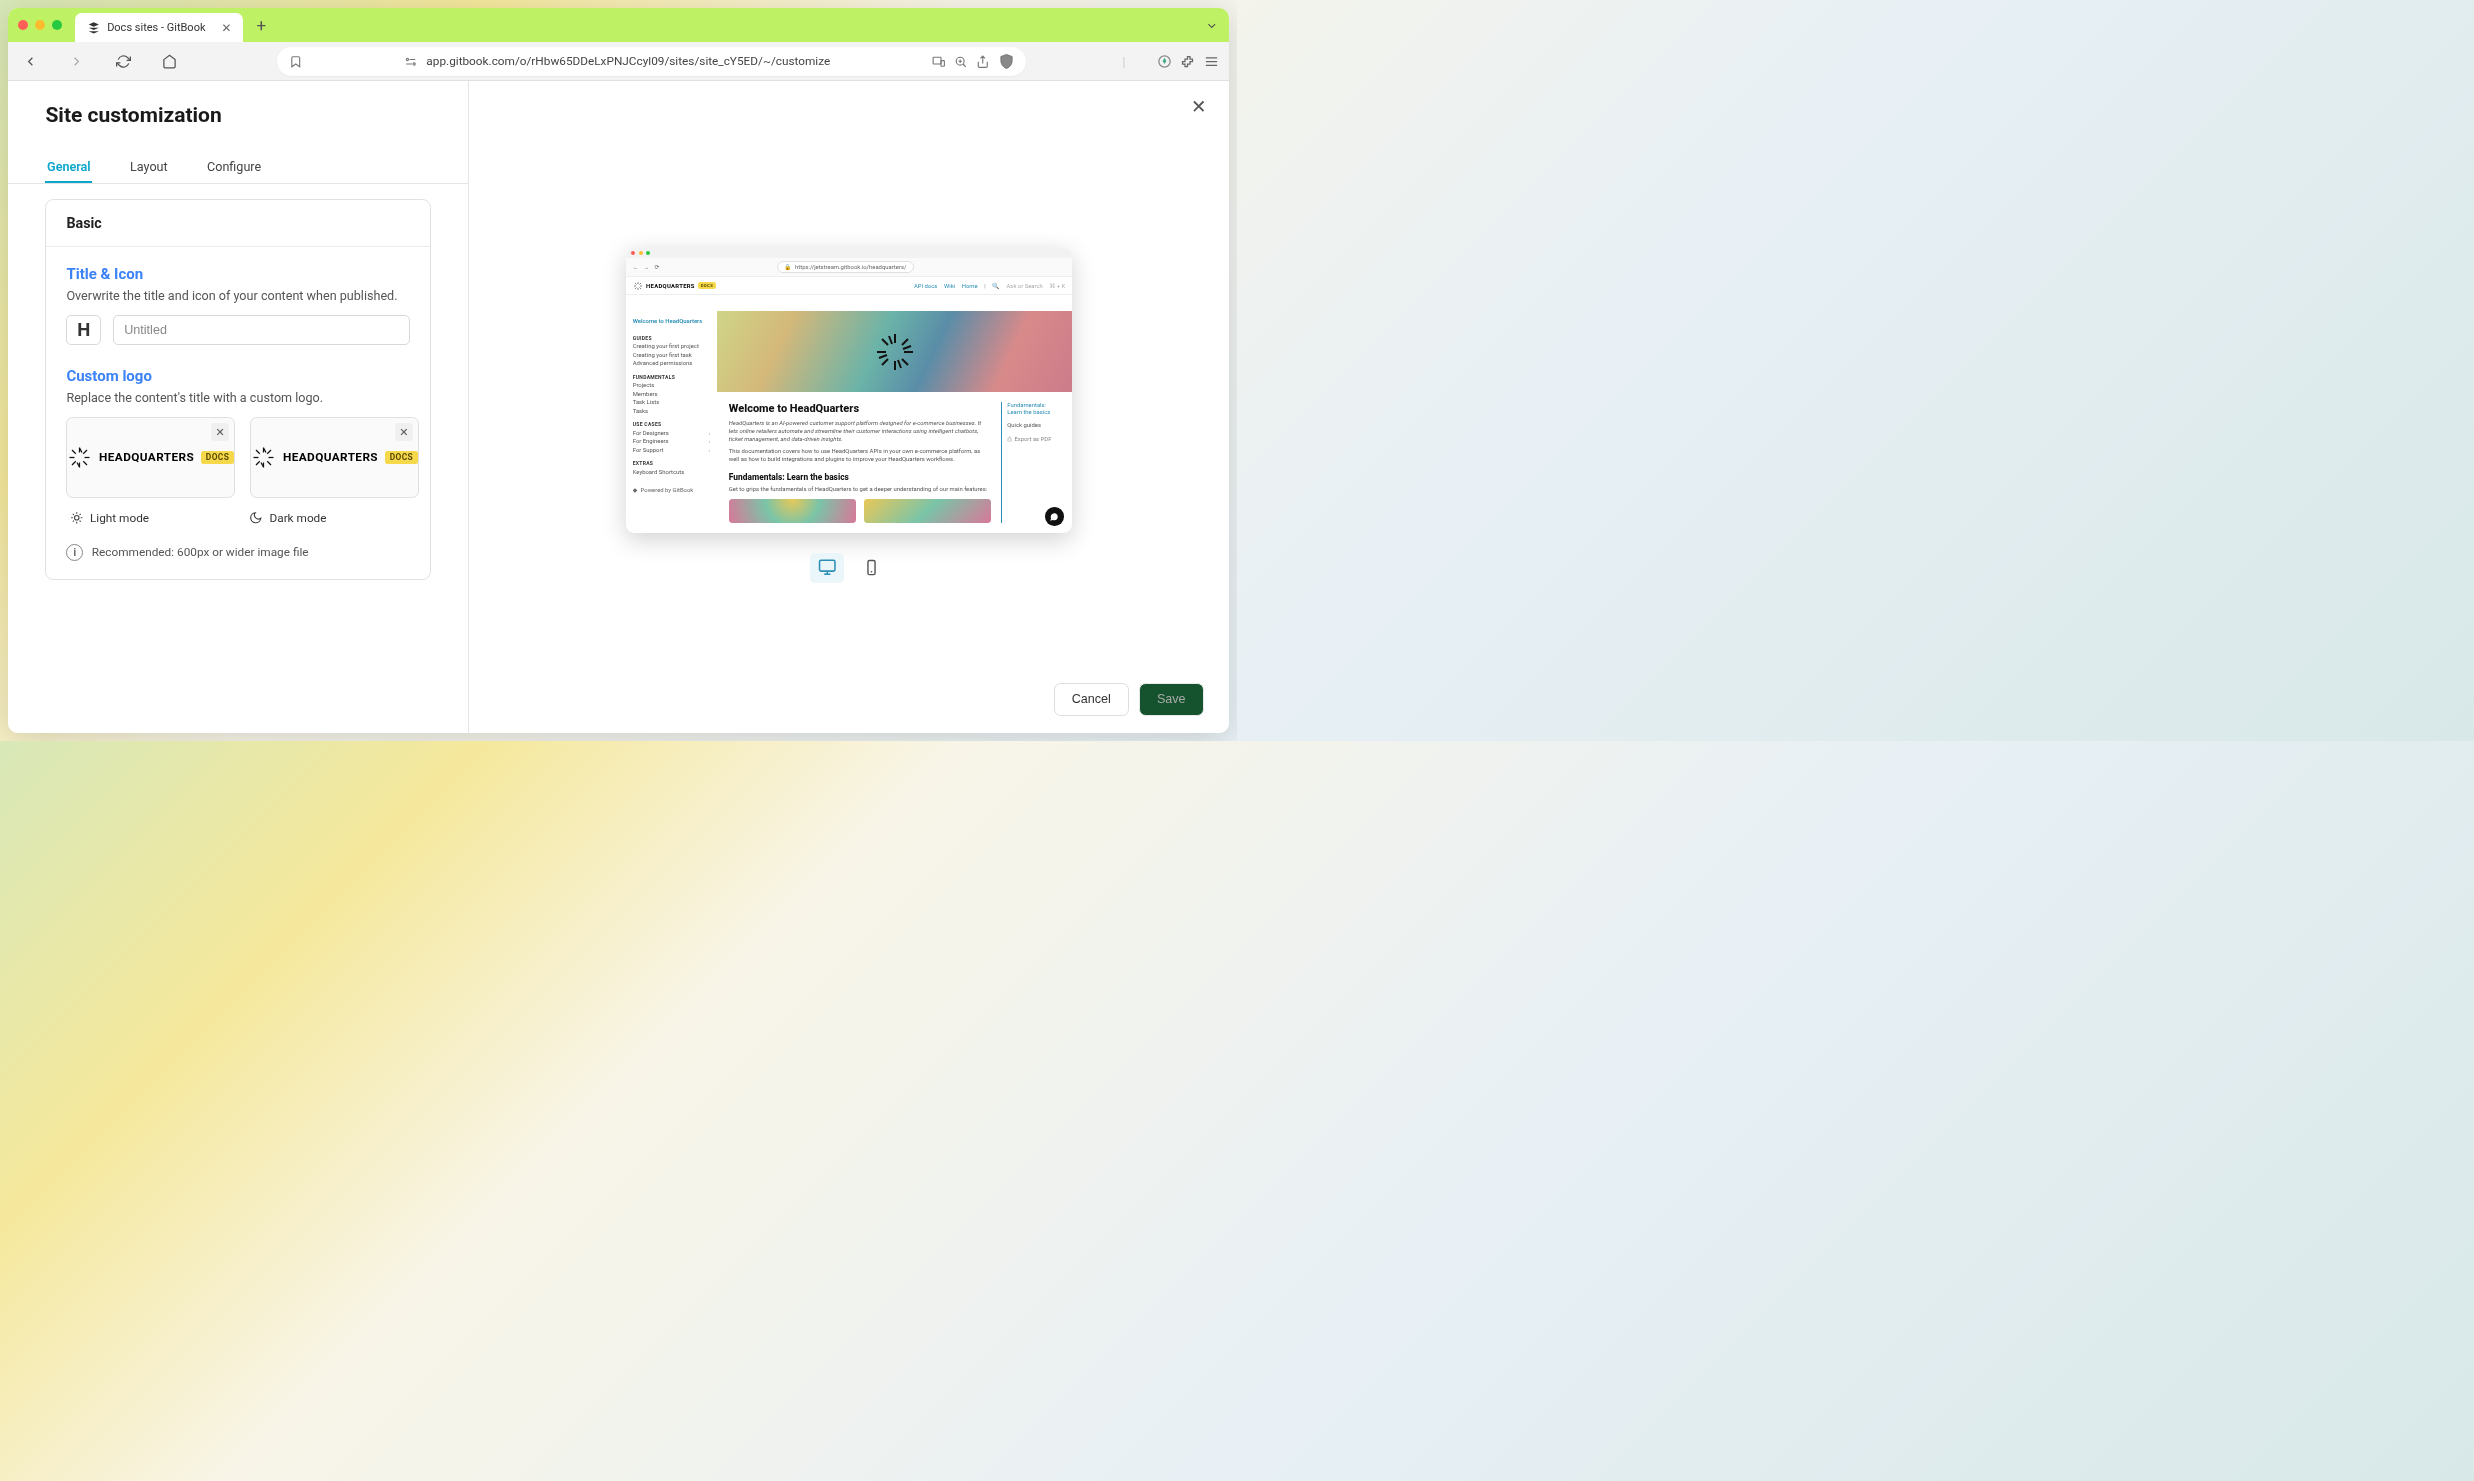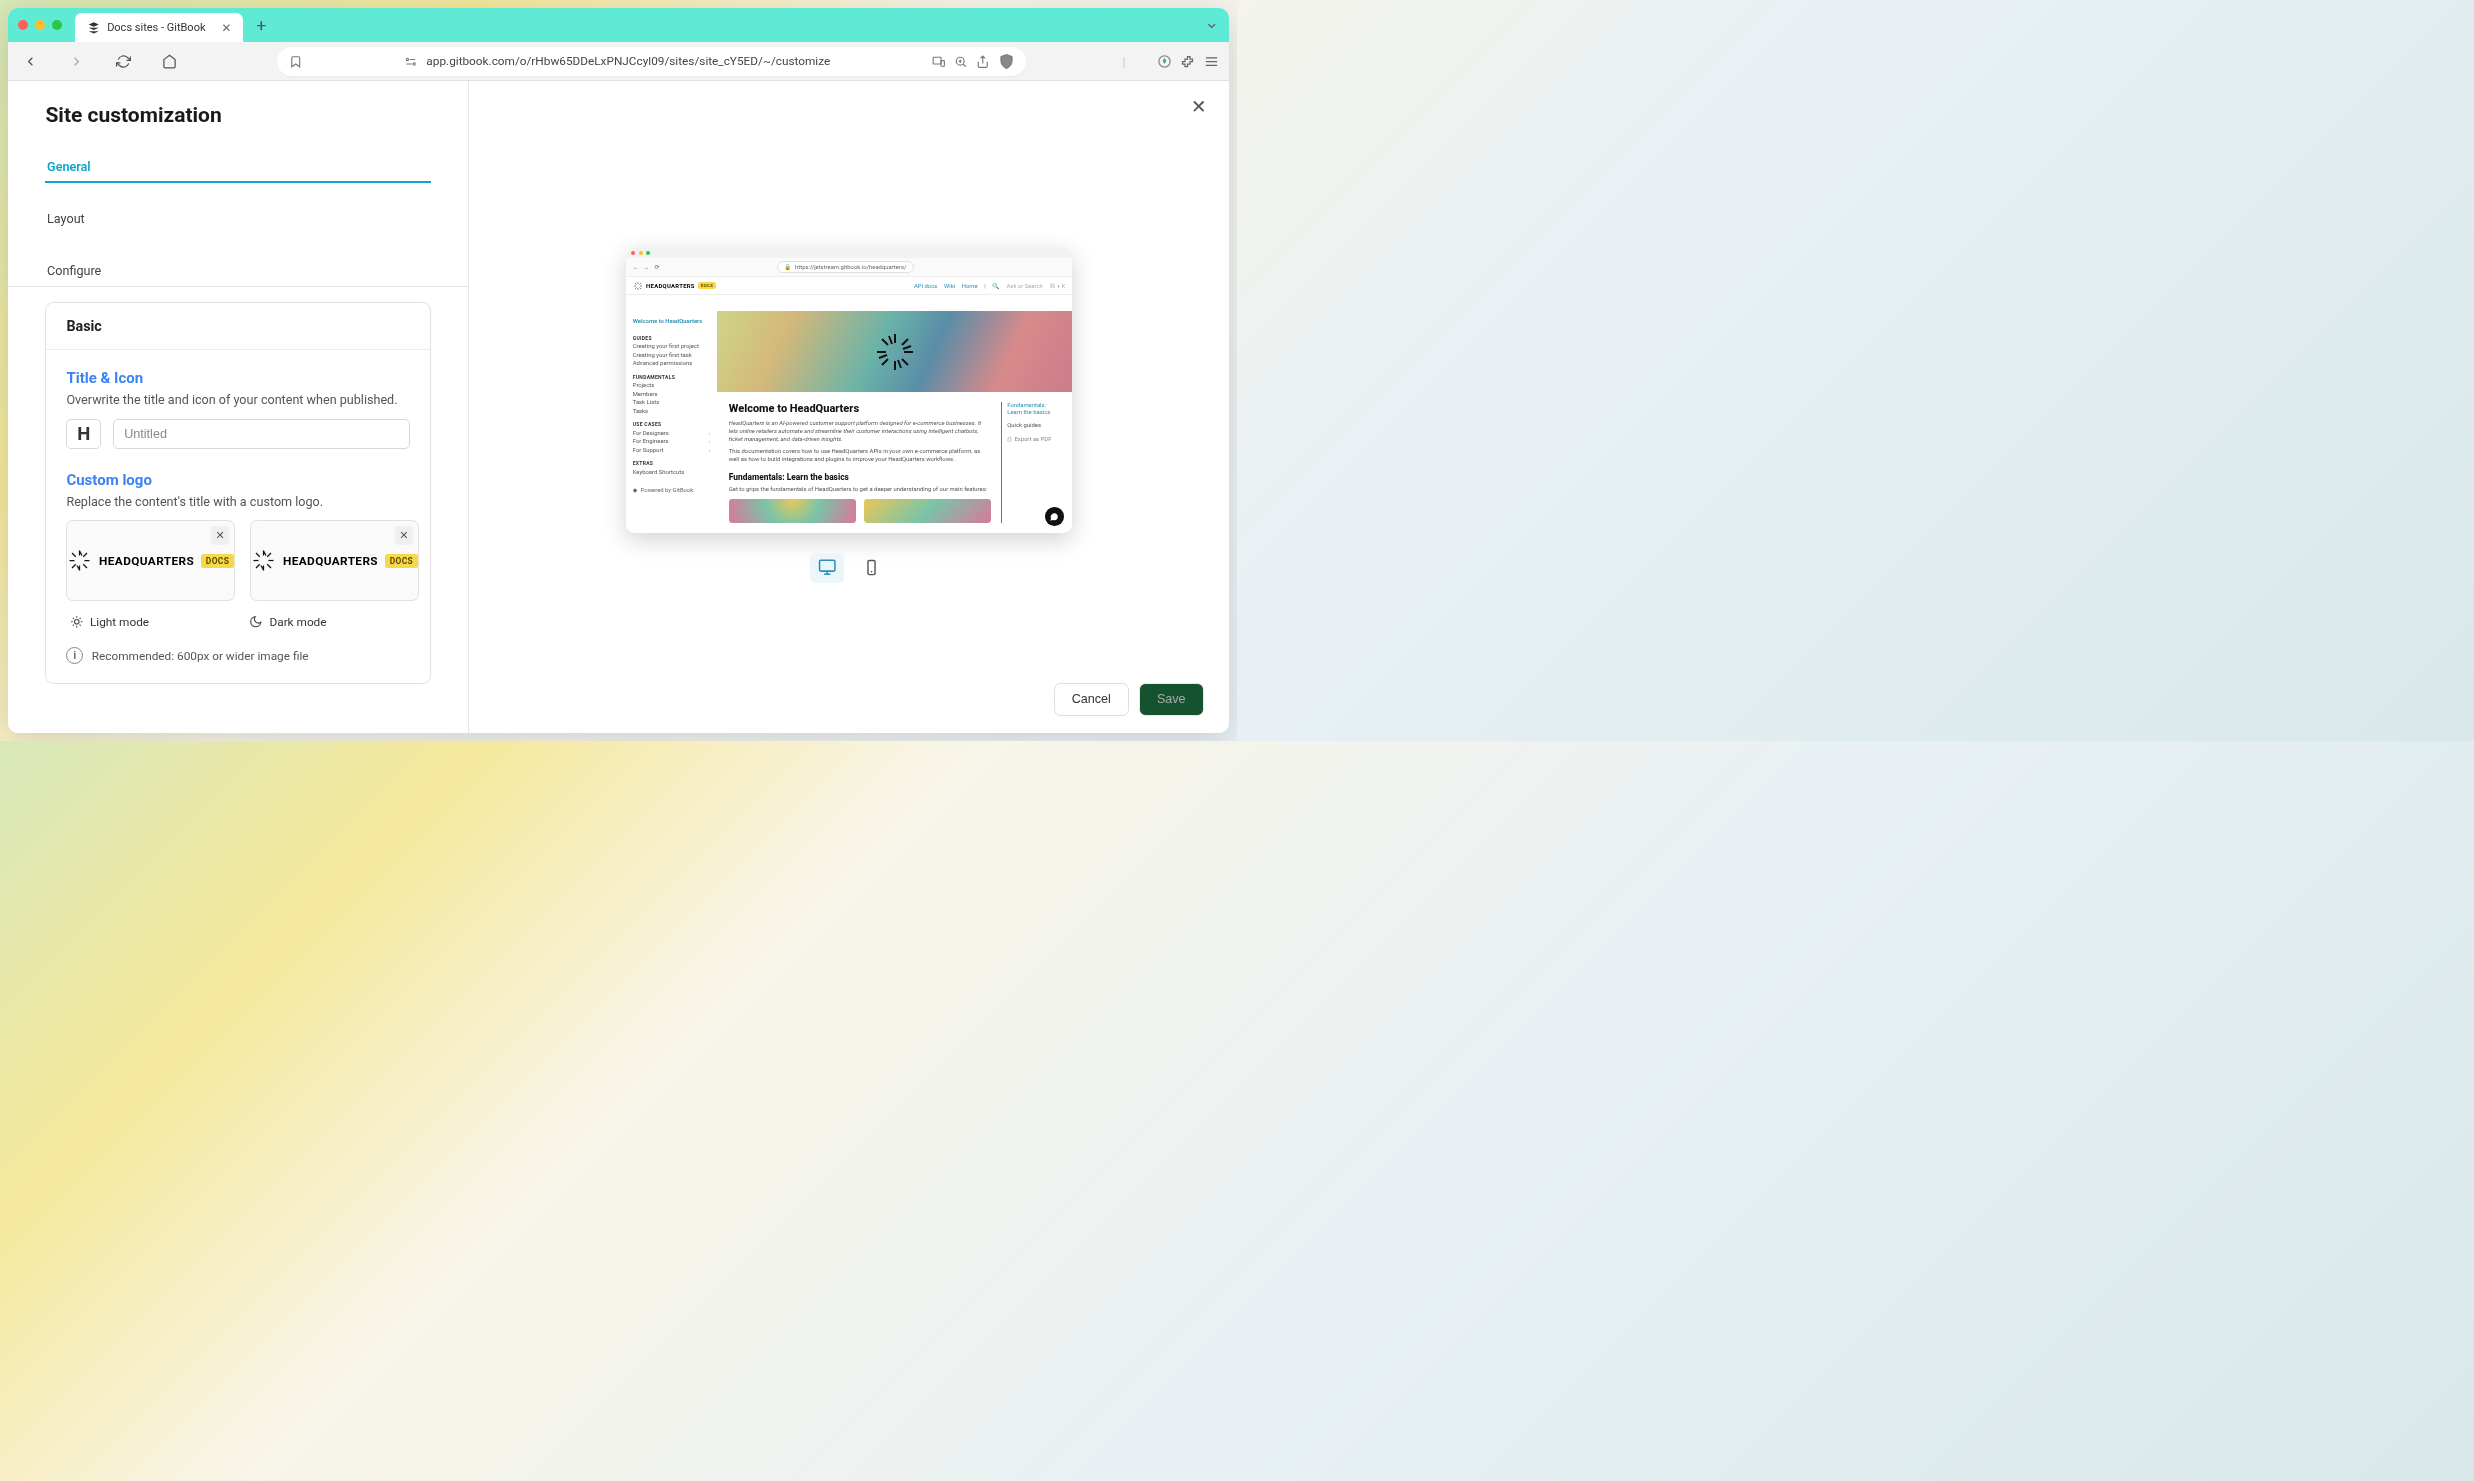--- a/index.html
+++ b/index.html
@@ -15,21 +15,21 @@
   position: absolute;
   top: 8.4px; left: 8.4px; right: 8.4px; bottom: 8.4px;
   background: #fff;
   border-radius: 10px;
   box-shadow: 0 6.7px 34px rgba(0,0,0,0.15);
   overflow: hidden;
   display: flex;
   flex-direction: column;
 }
 .titlebar {
-  background: #5eead4;
+  background: #bef264;
   display: flex;
   align-items: center;
   height: 34px;
   padding: 0 10px;
   gap: 6.7px;
 }
 .traffic-lights { display: flex; gap: 6.7px; margin-right: 6.7px; }
 .tl { width: 10px; height: 10px; border-radius: 50%; }
 .tl-red { background: #ff5f57; }
 .tl-yellow { background: #febc2e; }
@@ -83,21 +83,21 @@
 .content { flex:1; display:flex; position:relative; background:#fff; }
 .left-panel {
   width: 461px;
   border-right: 0.8px solid #e5e5e5;
   display:flex;
   flex-direction:column;
   overflow-y:auto;
 }
 .lp-header { padding: 22px 37px 13.5px; }
 .lp-title { font-size: 21px; font-weight: 700; color:#1a1a1a; }
-.tabs-row { display:flex; gap:20px; padding: 10px 37px 0; border-bottom:0.8px solid #e5e5e5;flex-direction:column; }
+.tabs-row { display:flex; gap:36px; padding: 10px 37px 0; border-bottom:0.8px solid #e5e5e5; }
 .tab-item { font-size:12.6px; color:#444; padding: 8.4px 1.7px; cursor:pointer; position:relative; }
 .tab-item.active { color:#0aa6cc; font-weight:600; }
 .tab-item.active::after { content:""; position:absolute; left:0; right:0; bottom:-0.8px; height:2.5px; background:#0aa6cc; }
 
 .lp-body { padding: 15px 37px 17px; display:flex; flex-direction:column; gap:15px; }
 .card { border:0.8px solid #e0e0e0; border-radius:8.4px; }
 .card-head { padding:15px 20px; border-bottom:0.8px solid #ececec; font-size:14.3px; font-weight:700; color:#222; }
 .card-body { padding: 18.5px 20px; }
 .sect-title { font-size:15px; font-weight:700; color:#3b82f6; margin-bottom:5px; }
 .sect-desc { font-size:12.6px; color:#555; margin-bottom:11.8px; }

